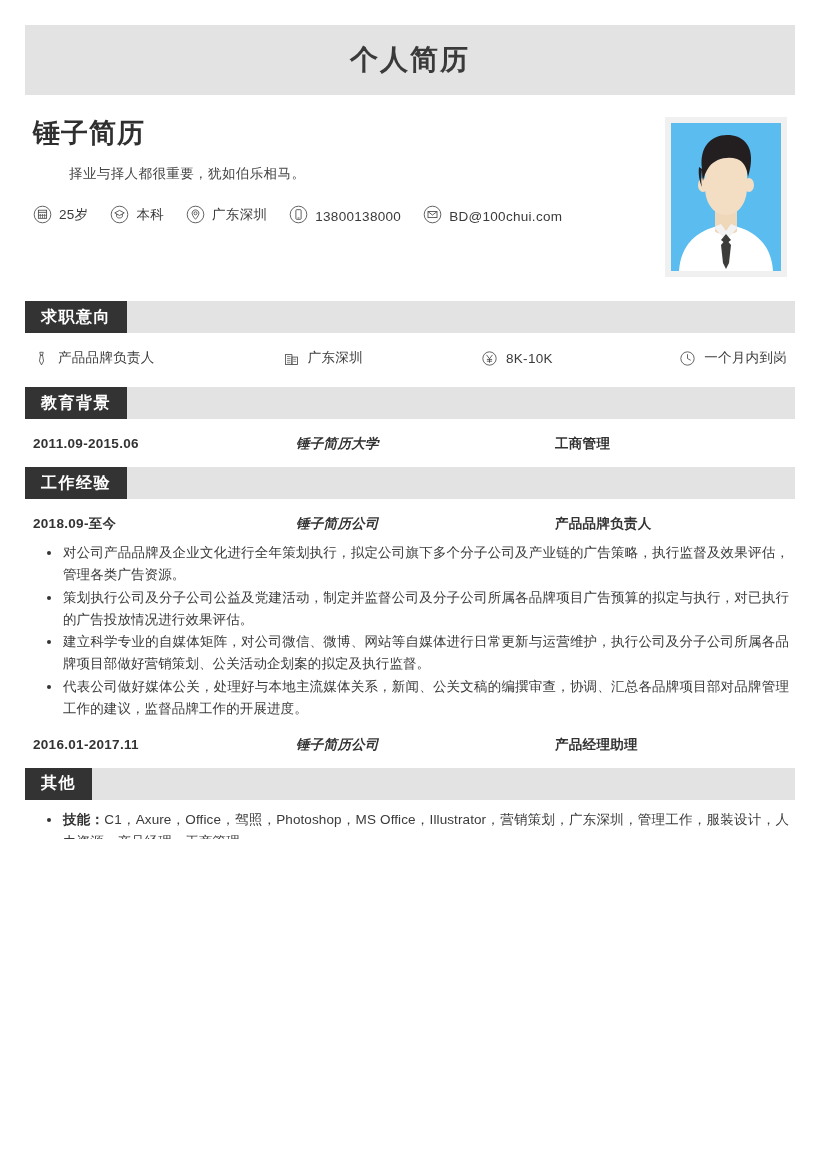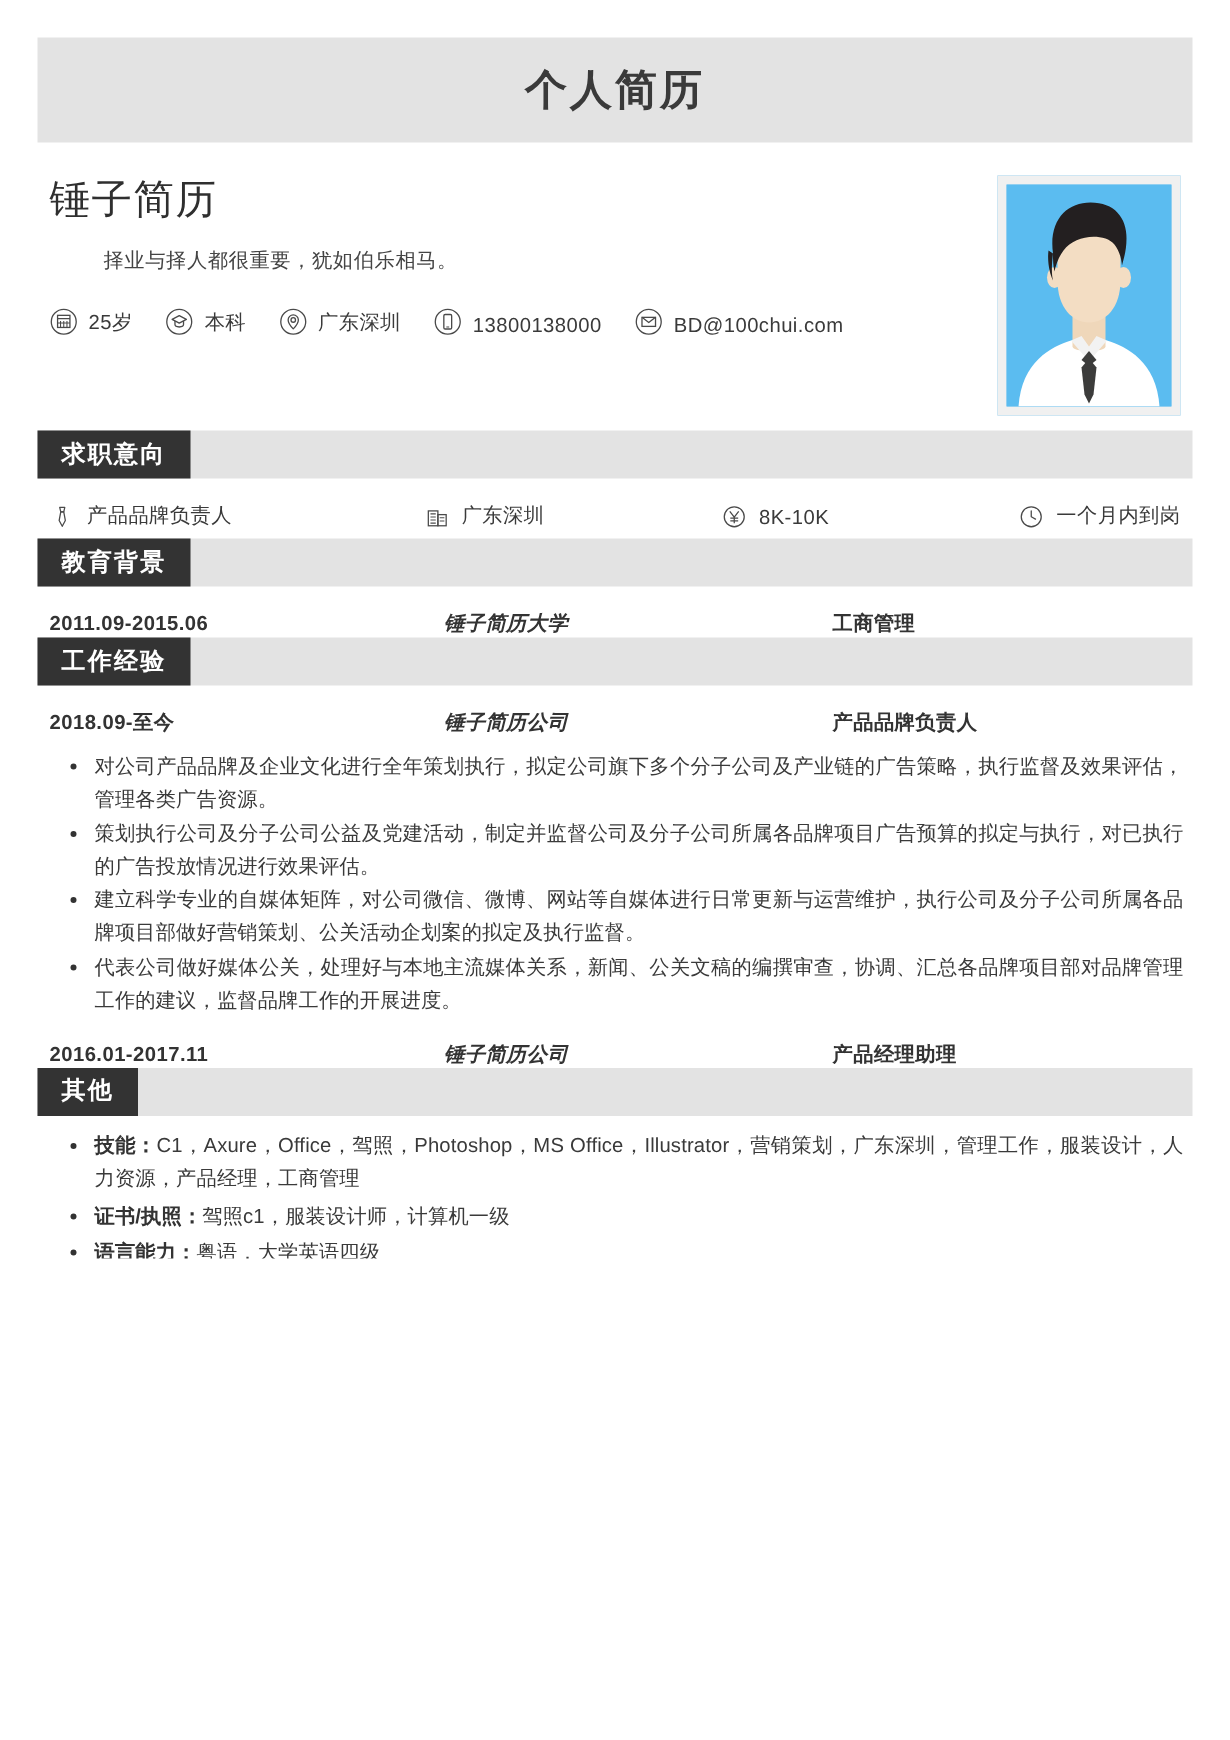--- a/index.html
+++ b/index.html
@@ -42,21 +42,21 @@
   
   .identity {
     display: flex;
     justify-content: space-between;
     align-items: flex-start;
     padding: 22px 8px 10px 8px;
   }
   .identity-left { flex: 1 1 auto; padding-top: 2px; }
   .person-name {
     font-size: 27px;
-    font-weight: normal;
+    font-weight: bold;
     color: #2f2f2f;
     line-height: 1.1;
     margin-bottom: 16px;
     letter-spacing: 1px;
   }
   .person-tagline {
     font-size: 13.5px;
     color: #444444;
     margin-bottom: 22px;
     letter-spacing: 0.4px;
@@ -97,20 +97,21 @@
     background: #5bbcf0;
   }
   .photo-frame svg { display: block; width: 100%; height: 100%; }
 
   
   .section-head {
     height: 32px;
     background: #e3e3e3;
     display: flex;
     align-items: stretch;
+    margin-top: 14px;
   }
   .section-head .tab {
     background: #333333;
     color: #ffffff;
     font-size: 16px;
     font-weight: bold;
     display: flex;
     align-items: center;
     padding: 0 16px;
     letter-spacing: 1.5px;

